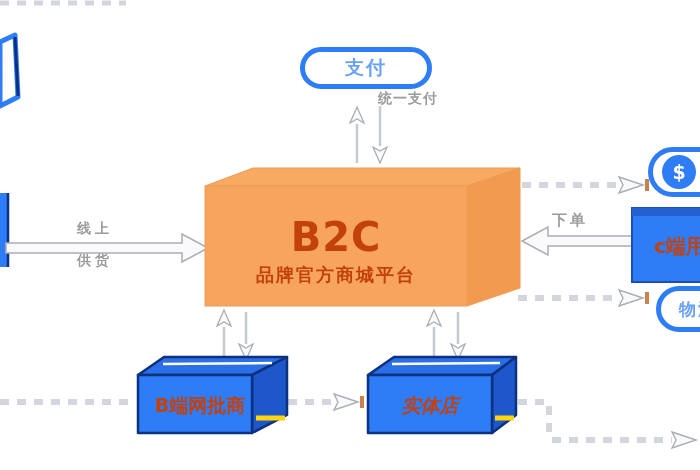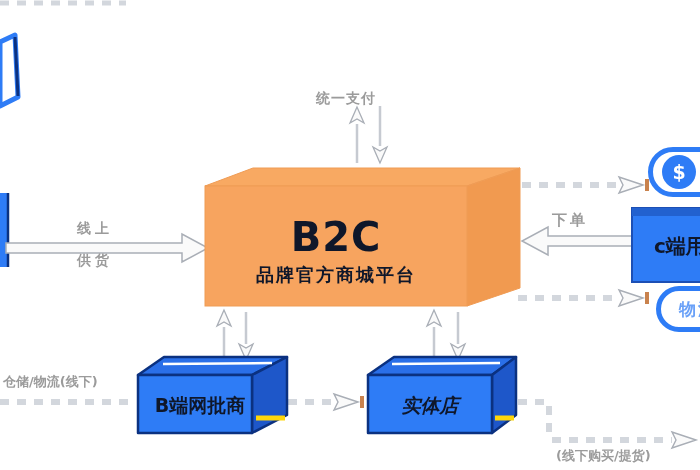--- a/index.html
+++ b/index.html
@@ -20,21 +20,21 @@
     position:absolute;inset:0;display:flex;align-items:center;justify-content:center;
     color:var(--pill-text);font-weight:700;letter-spacing:2px;
   }
   .pill-text.left{justify-content:flex-start;padding-left:18px;}
   .coin{
     position:absolute;z-index:3;width:34px;height:34px;border-radius:50%;
     background:var(--blue);color:#ffffff;font-weight:700;font-size:19px;
     display:flex;align-items:center;justify-content:center;
   }
   .boxlbl{
-    position:absolute;z-index:3;color:#0f172a;font-weight:700;text-align:center;
+    position:absolute;z-index:3;color:#c2410c;font-weight:700;text-align:center;
     white-space:nowrap;
   }
   .b2c-title{font-size:40px;letter-spacing:1px;}
   .b2c-sub{font-size:18px;letter-spacing:2px;}
 </style>
 </head>
 <body>
 
 <div class="canvas">
 
@@ -117,21 +117,24 @@
       <line x1="392" y1="364" x2="500" y2="363" stroke="#ffffff" stroke-width="2.5"></line>
     </g>
     <line x1="495" y1="418" x2="514" y2="418" stroke="var(--yellow)" stroke-width="5"></line>
 
     <g>
       <rect x="632" y="208" width="70" height="74" fill="var(--blue)" stroke="#1c4fb5" stroke-width="2"></rect>
       <rect x="632" y="208" width="70" height="8" fill="#2261cf"></rect>
     </g>
   </svg>
 
-  <div class="lbl" style="left:316px;top:90px;width:122px;text-align:left;font-size:14px;letter-spacing:1px;">统一支付</div>
+  <div class="pill" style="left:300px;top:47px;width:132px;height:42px;">
+    <div class="pill-text" style="font-size:19px;">支付</div>
+  </div>
+  <div class="lbl" style="left:316px;top:90px;width:122px;text-align:right;font-size:14px;letter-spacing:1px;">统一支付</div>
 
   <div class="pill" style="left:648px;top:147px;width:130px;height:50px;"></div>
   <div class="coin" style="left:662px;top:155px;">$</div>
 
   <div class="pill" style="left:656px;top:286px;width:120px;height:46px;">
     <div class="pill-text left" style="font-size:17px;">物流</div>
   </div>
 
   <div class="boxlbl b2c-title" style="left:205px;top:214px;width:262px;">B2C</div>
   <div class="boxlbl b2c-sub" style="left:205px;top:263px;width:262px;">品牌官方商城平台</div>
@@ -139,16 +142,14 @@
   <div class="lbl" style="left:66px;top:221px;width:58px;text-align:center;font-size:14px;letter-spacing:4px;font-family:Liberation Serif, serif;">线上</div>
   <div class="lbl" style="left:66px;top:252px;width:58px;text-align:center;font-size:14px;letter-spacing:4px;">供货</div>
 
   <div class="lbl" style="left:544px;top:212px;width:52px;text-align:center;font-size:15px;letter-spacing:3px;">下单</div>
 
   <div class="boxlbl" style="left:654px;top:233px;font-size:20px;text-align:left;">c端用户</div>
 
   <div class="boxlbl" style="left:138px;top:393px;width:124px;font-size:19px;">B端网批商</div>
   <div class="boxlbl" style="left:368px;top:393px;width:124px;font-size:19px;font-style:italic;">实体店</div>
 
-  <div class="lbl" style="left:3px;top:375px;font-size:13px;">仓储/物流(线下)</div>
-  <div class="lbl" style="left:556px;top:449px;font-size:13px;">(线下购买/提货)</div>
 
 </div>
 
 </body></html>

